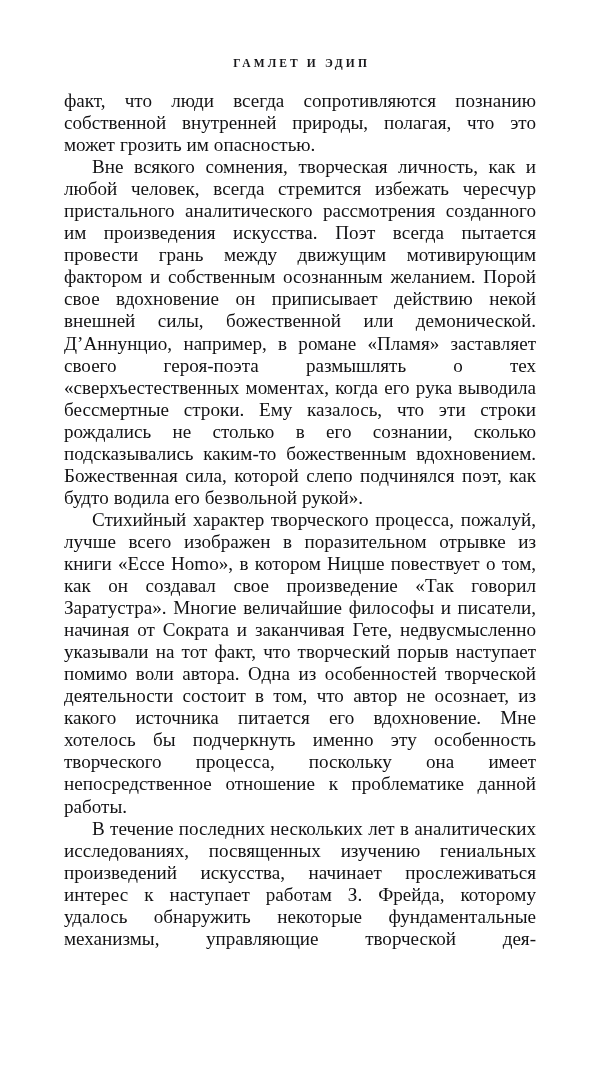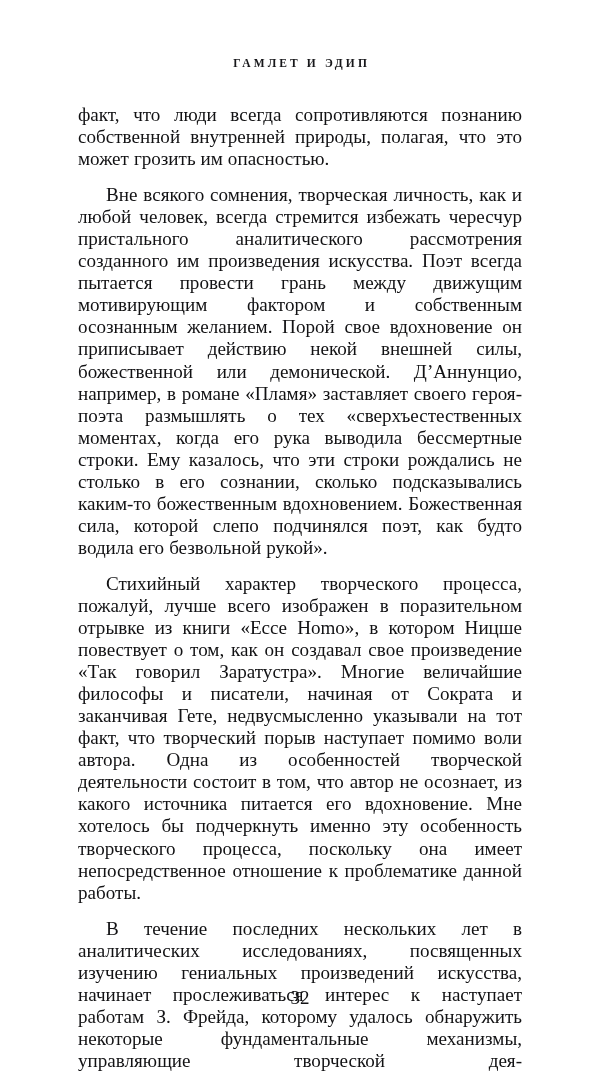--- a/index.html
+++ b/index.html
@@ -38,21 +38,21 @@
 
   
   .textblock {
     position: absolute;
     left: 64px;
     top: 90px;
     width: 472px;
   }
 
   .para {
-    margin: 14px;
+    margin: 0;
     font-size: 19.1px;
     line-height: 22.05px;
     text-align: justify;
     text-align-last: left;
     text-indent: 28px;
     color: #121214;
     word-spacing: 0.2px;
     hyphens: manual;
   }
 
@@ -84,15 +84,14 @@
 
   <div class="running-head">ГАМЛЕТ И ЭДИП</div>
 
   <div class="textblock">
     <p class="para no-indent">факт, что люди всегда сопротивляются познанию собственной внутренней природы, полагая, что это может грозить им опасностью.</p>
     <p class="para">Вне всякого сомнения, творческая личность, как и любой человек, всегда стремится избежать чересчур пристального аналитического рассмотрения созданного им произведения искусства. Поэт всегда пытается провести грань между движущим мотивирующим фактором и собственным осознанным желанием. Порой свое вдохновение он приписывает действию некой внешней силы, божественной или демонической. Д’Аннунцио, например, в романе «Пламя» заставляет своего героя-поэта размышлять о тех «сверхъестественных моментах, когда его рука выводила бессмертные строки. Ему казалось, что эти строки рождались не столько в его сознании, сколько подсказывались каким-то божественным вдохновением. Божественная сила, которой слепо подчинялся поэт, как будто водила его безвольной рукой».</p>
     <p class="para">Стихийный характер творческого процесса, пожалуй, лучше всего изображен в поразительном отрывке из книги «Ecce Homo», в котором Ницше повествует о том, как он создавал свое произведение «Так говорил Заратустра». Многие величайшие философы и писатели, начиная от Сократа и заканчивая Гете, недвусмысленно указывали на тот факт, что творческий порыв наступает помимо воли автора. Одна из особенностей творческой деятельности состоит в том, что автор не осознает, из какого источника питается его вдохновение. Мне хотелось бы подчеркнуть именно эту особенность творческого процесса, поскольку она имеет непосредственное отношение к проблематике данной работы.</p>
     <p class="para continues">В течение последних нескольких лет в аналитических исследованиях, посвященных изучению гениальных произведений искусства, начинает прослеживаться интерес к наступает работам З. Фрейда, которому удалось обнаружить некоторые фундаментальные механизмы, управляющие творческой дея-</p>
   </div>
 
-  <div class="folio">32</div>
 
 </div>
 
 </body></html>

